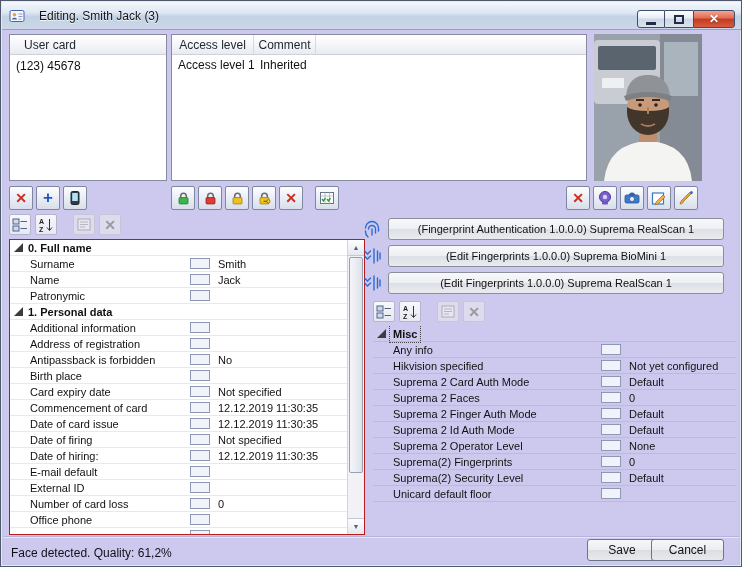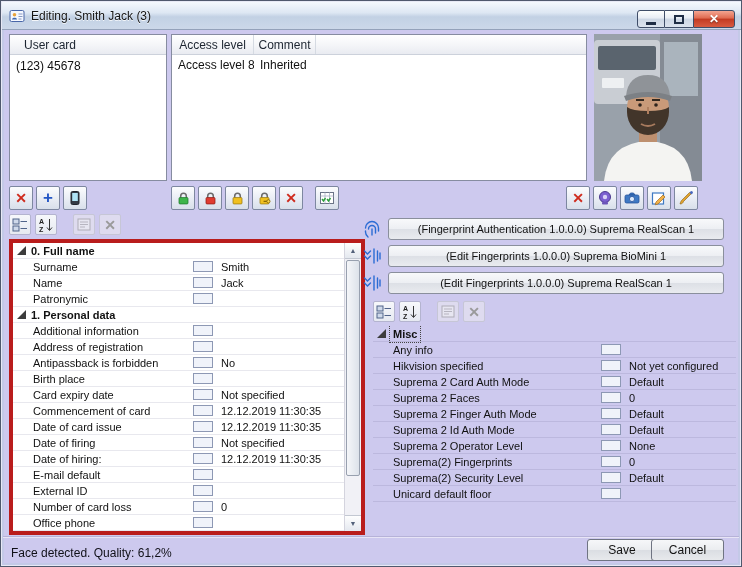--- a/index.html
+++ b/index.html
@@ -7,21 +7,21 @@
   body { font-family:"Liberation Sans", sans-serif; font-size:12px; color:#111; }
 
   #window { position:absolute; left:0; top:0; width:742px; height:567px;
     background:#cdc9ee; border:1px solid #4f586d; overflow:hidden;
     box-shadow: inset 0 0 0 1px rgba(255,255,255,.6), inset 0 0 0 3px rgba(190,200,225,.55); }
 
   
   .titlebar { position:absolute; left:1px; top:1px; width:740px; height:28px;
     background:linear-gradient(#f4f8fd,#dde7f3 40%,#c2d1e4 55%,#ccd8e9);
     border-bottom:1px solid #94a2ba; display:flex; align-items:center; padding:0 7px; }
-  .title-text { margin-left:6px; color:#141414; text-shadow:0 1px 0 rgba(255,255,255,.8);text-align:right; }
+  .title-text { margin-left:14px; color:#141414; text-shadow:0 1px 0 rgba(255,255,255,.8);text-align:right; }
   .win-buttons { position:absolute; top:9px; right:6px; display:flex; z-index:5; }
   .win-btn { height:18px; border:1px solid #3f4d68; display:flex; align-items:center; justify-content:center;
     background:linear-gradient(#fdfefe,#e7ecf4 45%,#ccd6e4 50%,#dce3ee); }
   .win-btn.min { width:28px; border-radius:3px 0 0 3px; }
   .win-btn.max { width:28px; border-left:none; border-right:none; }
   .win-btn.close { width:42px; border-radius:0 3px 3px 0; color:#fff; font-weight:bold; font-size:12px;
     background:linear-gradient(#f4a591,#e06a50 45%,#c23a22 50%,#d85a40); text-shadow:0 1px 1px rgba(0,0,0,.4); }
   .min-glyph { width:10px; height:3px; background:#1f2d45; margin-top:8px; }
   .max-glyph { width:10px; height:9px; border:2px solid #1f2d45; background:transparent; }
 
@@ -54,21 +54,21 @@
   .glyph-x.gray { color:#9a9a9a; }
 
   
   .pg-toolbar { position:absolute; display:flex; gap:4px; align-items:center; }
   .tbf-btn { width:22px; height:21px; border:1px solid #b4b4cf; border-radius:2px;
     background:linear-gradient(#f7f8fb,#e6e9f1); display:flex; align-items:center; justify-content:center; }
   .tbf-btn.disabled { border-color:#c6c6d6; background:#dedbef; }
   .tbf-gap { width:8px; }
 
   
-  .pgrid { position:absolute; background:#fff; border:4px solid #b91c1c; overflow:hidden; }
+  .pgrid { position:absolute; background:#fff; border:1px solid #b91c1c; overflow:hidden; }
   .pg-body { position:absolute; left:0; top:0; right:17px; bottom:0; overflow:hidden; }
   .pg-row, .pg-cat { display:flex; align-items:center; height:16px; border-bottom:1px solid #e8e8ee;
     font-size:11px; line-height:14px; white-space:nowrap; }
   .pg-cat { font-weight:bold; }
   .pg-cat .tri { margin:0 5px 0 4px; flex:0 0 auto; }
   .pg-label { flex:0 0 auto; overflow:hidden; padding-left:20px; }
   .lg .pg-label { width:180px; }
   .pg-box { flex:0 0 auto; width:20px; height:11px; border:1px solid #8d98b4; background:#f0f3fa; margin-right:8px; }
   .pg-value { overflow:hidden; }
   .left-grid { left:8px; top:238px; width:356px; height:296px; }
@@ -136,21 +136,21 @@
     </div>
     <div class="list-item">(123) 45678</div>
   </div>
 
   <div class="list-panel access-panel">
     <div class="access-header">
       <div class="ah-cell ah-c1">Access level</div>
       <div class="ah-cell ah-c2">Comment</div>
     </div>
     <div class="access-row">
-      <div class="ar-cell ar-c1">Access level 8</div>
+      <div class="ar-cell ar-c1">Access level 1</div>
       <div class="ar-cell ar-c2">Inherited</div>
     </div>
   </div>
 
   <div class="photo">
     <svg width="108" height="147" viewBox="0 0 108 147">
       <rect width="108" height="147" fill="#99a1aa"></rect>
       <rect x="66" y="0" width="42" height="147" fill="#848b94"></rect>
       <rect x="70" y="8" width="34" height="54" fill="#aab4bd"></rect>
       <rect x="0" y="6" width="66" height="64" rx="4" fill="#c9cdd3"></rect>

